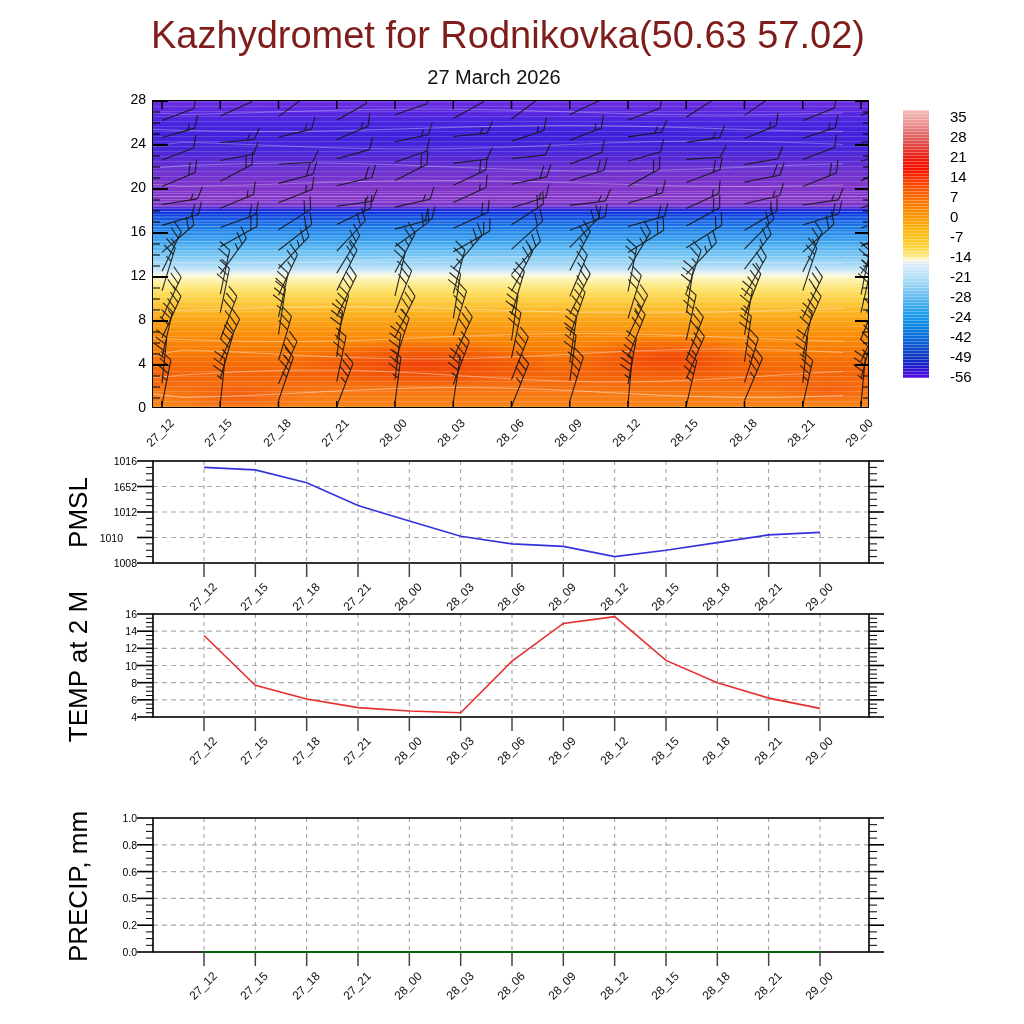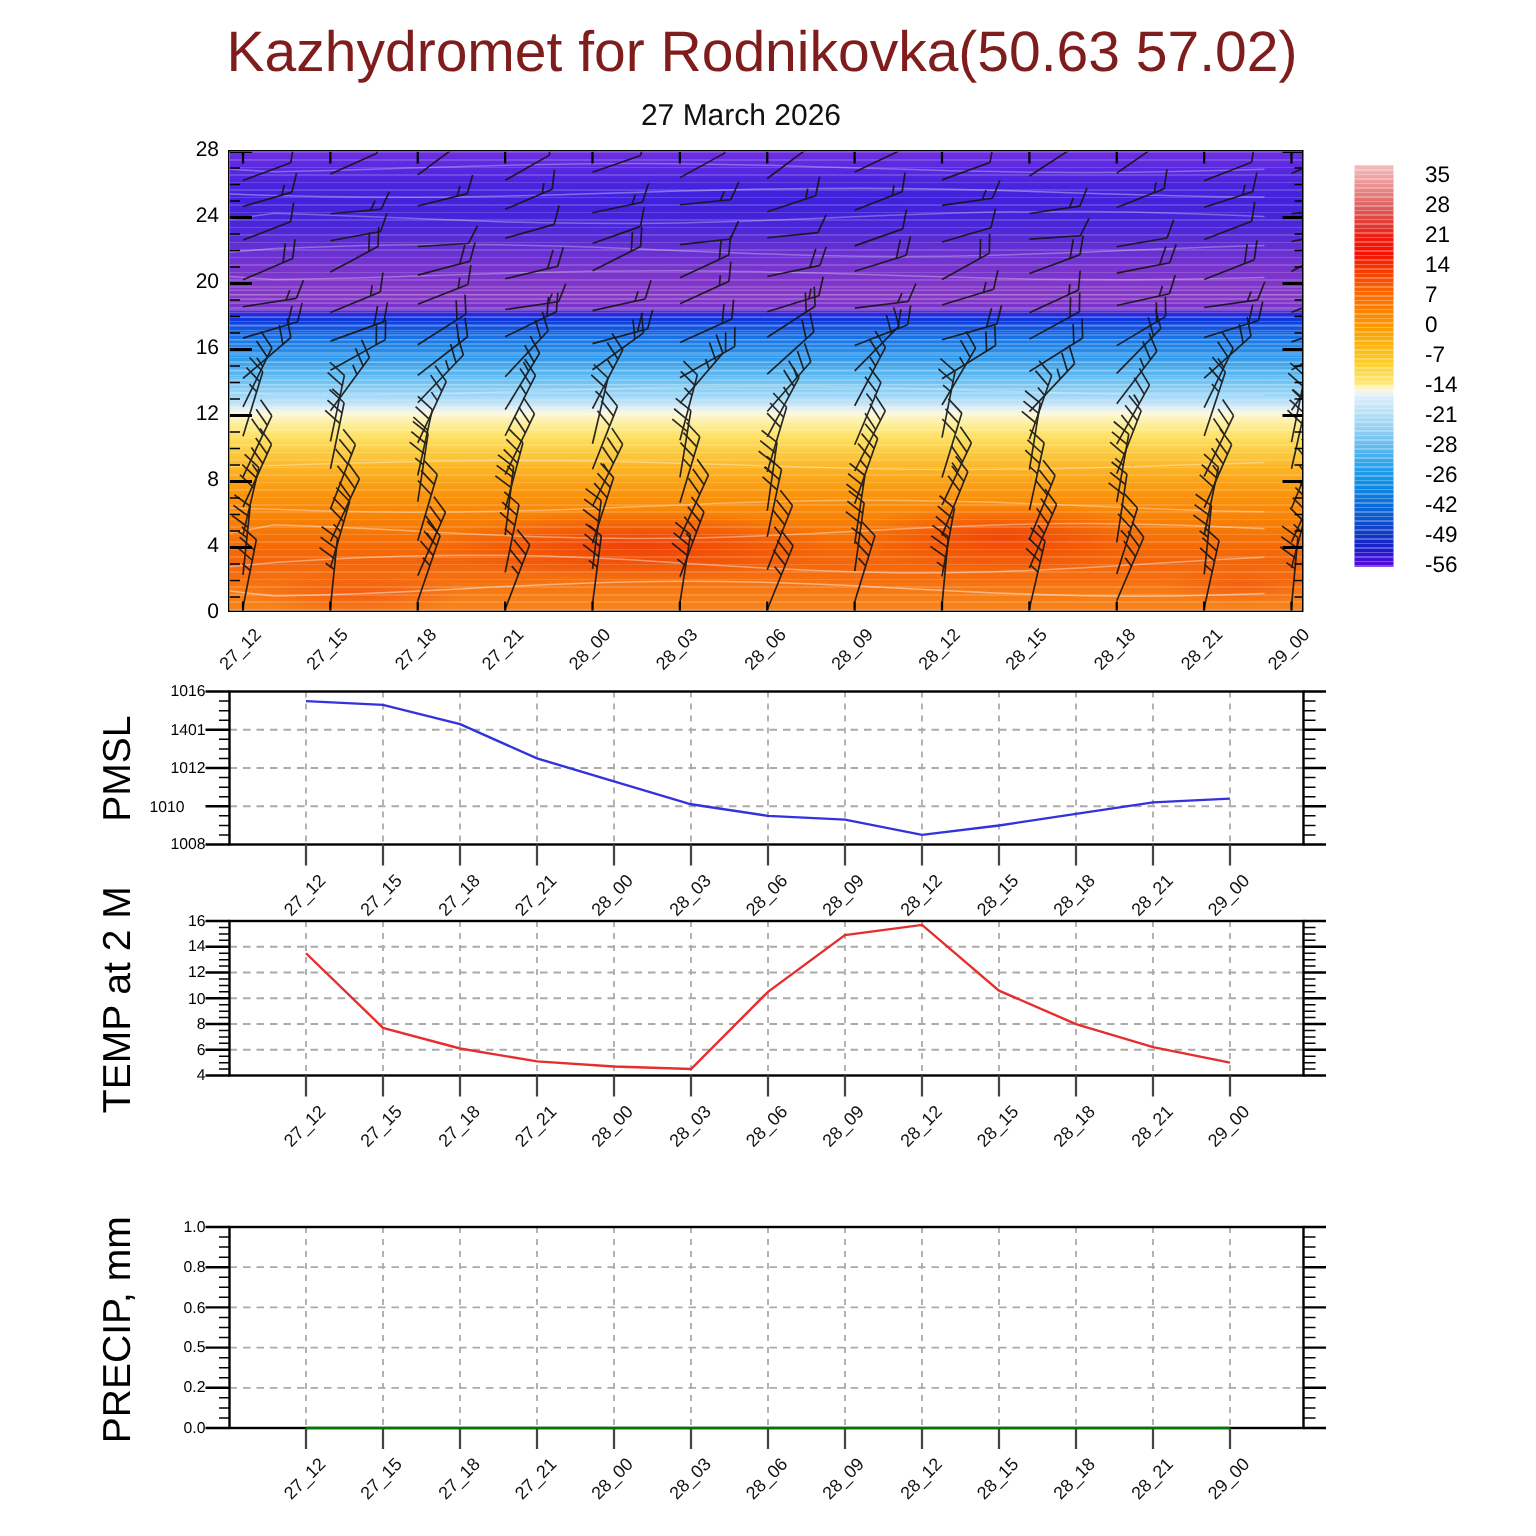--- a/index.html
+++ b/index.html
@@ -834,21 +834,21 @@
       <div class="cb-label" style="position: absolute; top: 108px;">35</div>
       <div class="cb-label" style="position: absolute; top: 128px;">28</div>
       <div class="cb-label" style="position: absolute; top: 148px;">21</div>
       <div class="cb-label" style="position: absolute; top: 168px;">14</div>
       <div class="cb-label" style="position: absolute; top: 188px;">7</div>
       <div class="cb-label" style="position: absolute; top: 208px;">0</div>
       <div class="cb-label" style="position: absolute; top: 228px;">-7</div>
       <div class="cb-label" style="position: absolute; top: 248px;">-14</div>
       <div class="cb-label" style="position: absolute; top: 268px;">-21</div>
       <div class="cb-label" style="position: absolute; top: 288px;">-28</div>
-      <div class="cb-label" style="position: absolute; top: 308px;">-26</div>
+      <div class="cb-label" style="position: absolute; top: 308px;">-24</div>
       <div class="cb-label" style="position: absolute; top: 328px;">-42</div>
       <div class="cb-label" style="position: absolute; top: 348px;">-49</div>
       <div class="cb-label" style="position: absolute; top: 368px;">-56</div>
       <svg width="756" height="126" viewBox="0 0 756 126" class="panel-svg" style="left: 133px; top: 459px;">
         <line x1="71" y1="2" x2="71" y2="104" stroke="#999" stroke-width="1" stroke-dasharray="4 4"></line>
         <line x1="122.333" y1="2" x2="122.333" y2="104" stroke="#999" stroke-width="1" stroke-dasharray="4 4"></line>
         <line x1="173.666" y1="2" x2="173.666" y2="104" stroke="#999" stroke-width="1" stroke-dasharray="4 4"></line>
         <line x1="224.999" y1="2" x2="224.999" y2="104" stroke="#999" stroke-width="1" stroke-dasharray="4 4"></line>
         <line x1="276.332" y1="2" x2="276.332" y2="104" stroke="#999" stroke-width="1" stroke-dasharray="4 4"></line>
         <line x1="327.66499999999996" y1="2" x2="327.66499999999996" y2="104" stroke="#999" stroke-width="1" stroke-dasharray="4 4"></line>
@@ -908,21 +908,21 @@
         <line x1="481.664" y1="104" x2="481.664" y2="118" stroke="#444" stroke-width="1.5"></line>
         <line x1="532.997" y1="104" x2="532.997" y2="118" stroke="#444" stroke-width="1.5"></line>
         <line x1="584.3299999999999" y1="104" x2="584.3299999999999" y2="118" stroke="#444" stroke-width="1.5"></line>
         <line x1="635.663" y1="104" x2="635.663" y2="118" stroke="#444" stroke-width="1.5"></line>
         <line x1="686.996" y1="104" x2="686.996" y2="118" stroke="#444" stroke-width="1.5"></line>
         <polyline points="71.0,8.4 122.3,10.9 173.7,23.7 225.0,46.6 276.3,61.9 327.7,77.2 379.0,84.9 430.3,87.4 481.7,97.6 533.0,91.3 584.3,83.6 635.7,75.9 687.0,73.4" fill="none" stroke="#3333dd" stroke-width="1.6"></polyline>
       </svg>
       <div class="ytick-label panel-ylab" style="position: absolute; left: 77px; top: 557px;">1008</div>
       <div class="ytick-label panel-ylab" style="position: absolute; left: 63px; top: 531.5px;">1010</div>
       <div class="ytick-label panel-ylab" style="position: absolute; left: 77px; top: 506px;">1012</div>
-      <div class="ytick-label panel-ylab" style="position: absolute; left: 77px; top: 480.5px;">1401</div>
+      <div class="ytick-label panel-ylab" style="position: absolute; left: 77px; top: 480.5px;">1652</div>
       <div class="ytick-label panel-ylab" style="position: absolute; left: 77px; top: 455px; text-align: right;">1016</div>
       <div class="xlab" style="position: absolute; left: 146px; top: 580px;">27_12</div>
       <div class="xlab" style="position: absolute; left: 197.333px; top: 580px;">27_15</div>
       <div class="xlab" style="position: absolute; left: 248.666px; top: 580px;">27_18</div>
       <div class="xlab" style="position: absolute; left: 299.999px; top: 580px;">27_21</div>
       <div class="xlab" style="position: absolute; left: 351.332px; top: 580px;">28_00</div>
       <div class="xlab" style="position: absolute; left: 402.665px; top: 580px;">28_03</div>
       <div class="xlab" style="position: absolute; left: 453.998px; top: 580px;">28_06</div>
       <div class="xlab" style="position: absolute; left: 505.331px; top: 580px;">28_09</div>
       <div class="xlab" style="position: absolute; left: 556.664px; top: 580px;">28_12</div>

